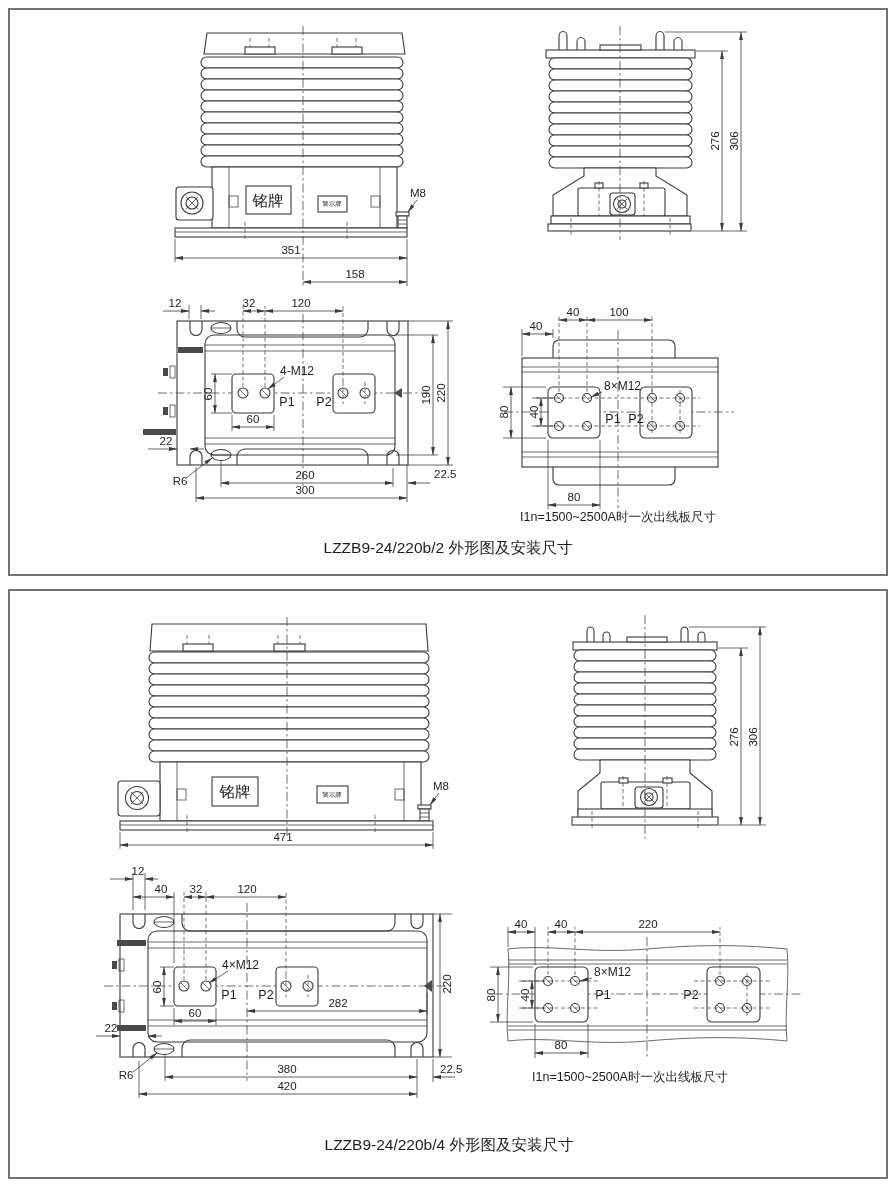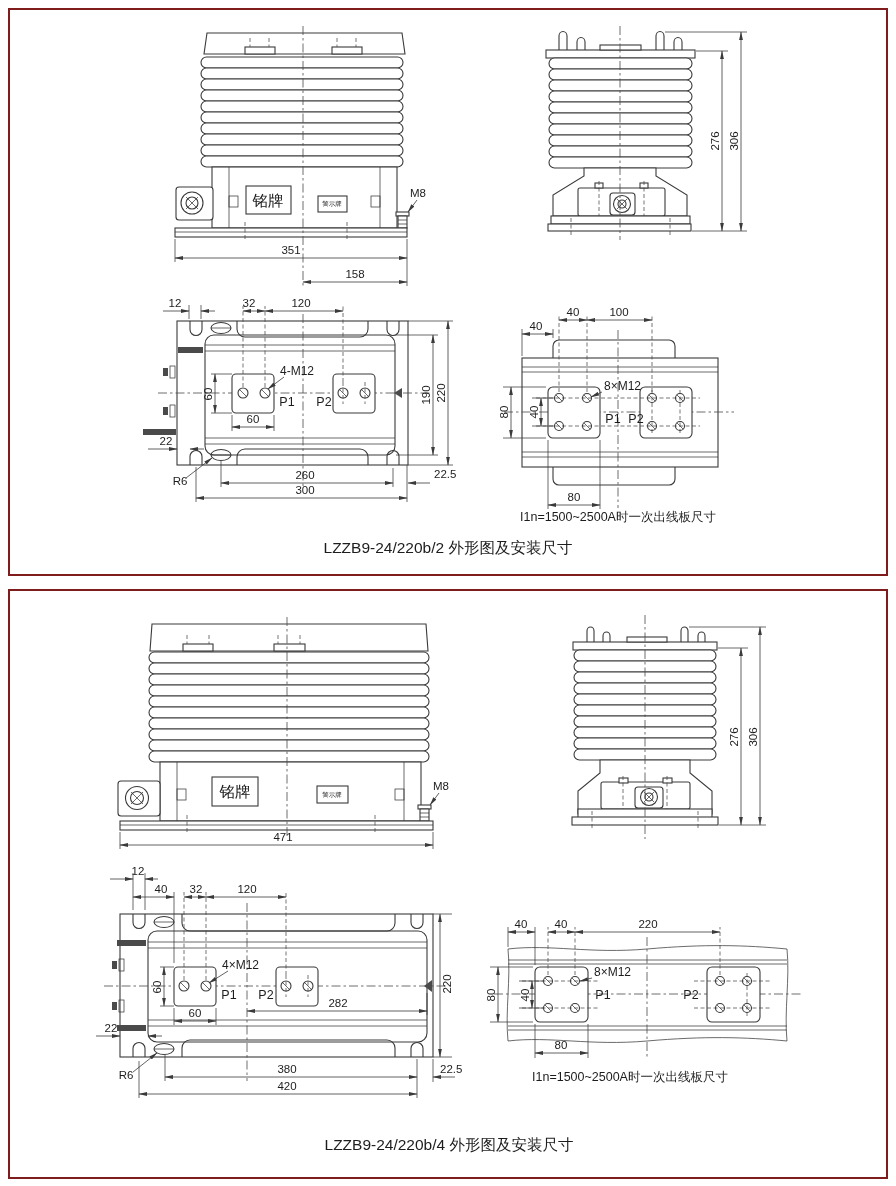--- a/index.html
+++ b/index.html
@@ -1,17 +1,17 @@
 <!DOCTYPE html>
 <html><head>
 <meta charset="utf-8">
 <style>
   html,body{margin:0;padding:0;background:#fff;}
   body{width:896px;font-family:"Liberation Sans","DejaVu Sans",sans-serif;}
-  .panel{border:2px solid #7f1d1d;margin:8px;background:#fff;}
+  .panel{border:2px solid #737373;margin:8px;background:#fff;}
   .panel + .panel{margin-top:13px;}
   svg{display:block;}
   .ol{fill:#fff;stroke:#3a3a3a;stroke-width:1.1;}
   .oln{fill:none;stroke:#3a3a3a;stroke-width:1.1;}
   .thin{fill:none;stroke:#3a3a3a;stroke-width:0.75;}
   .dim{fill:none;stroke:#3a3a3a;stroke-width:0.8;}
   .cl{fill:none;stroke:#4a4a4a;stroke-width:0.8;stroke-dasharray:9 3 2.5 3;}
   .hd{fill:none;stroke:#4a4a4a;stroke-width:0.75;stroke-dasharray:4 2.5;}
   .dk{fill:#4a4a4a;stroke:none;}
   text{fill:#1d1d1d;}

